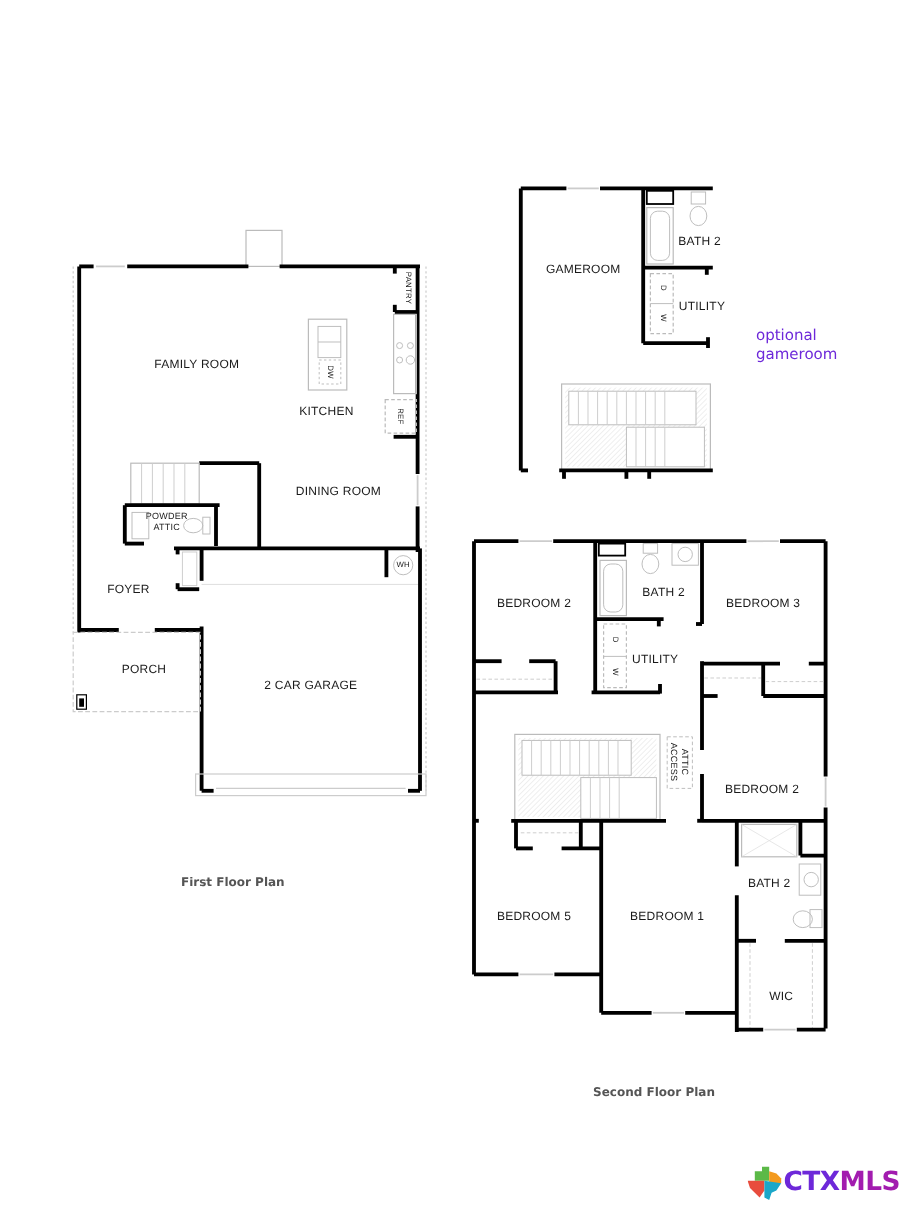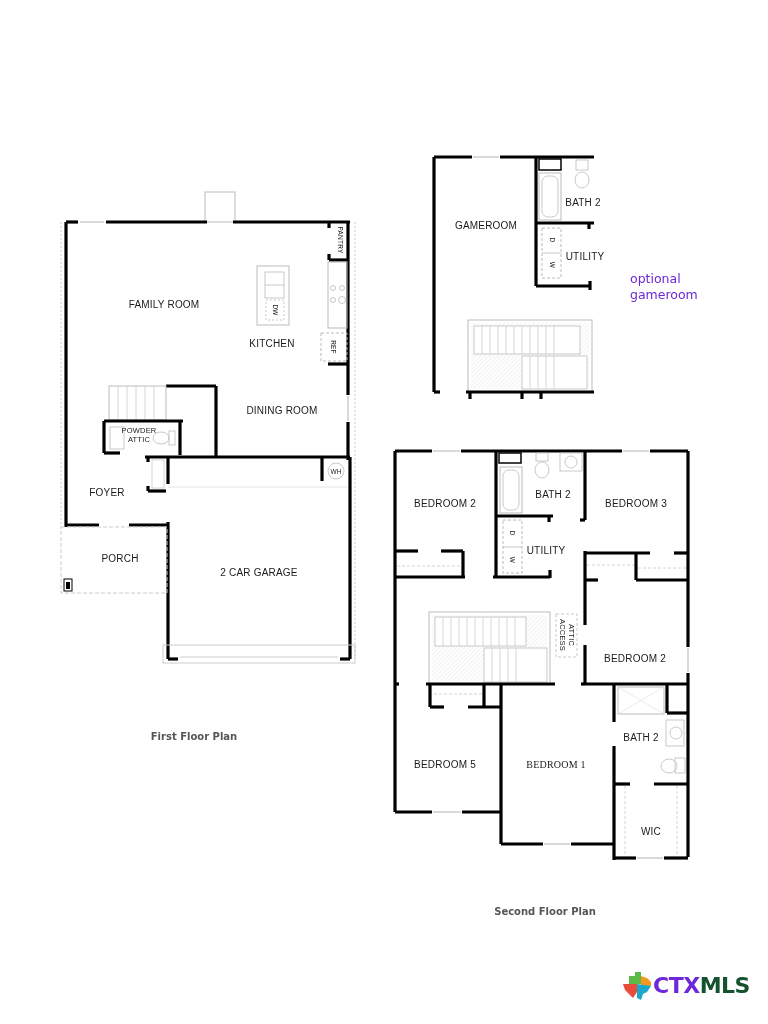--- a/index.html
+++ b/index.html
@@ -293,27 +293,27 @@
 <span class="lbl" style="left:445px;top:503px;">BEDROOM 2</span>
 <span class="lbl" style="left:553px;top:494px;">BATH 2</span>
 <span class="lbl" style="left:636px;top:503px;">BEDROOM 3</span>
 <span class="lbl" style="left:546px;top:550px;">UTILITY</span>
 <span class="lbl tiny vert" style="left:512px;top:533px;">D</span>
 <span class="lbl tiny vert" style="left:512px;top:560px;">W</span>
 <span class="lbl small vert" style="left:571px;top:635px;">ATTIC</span>
 <span class="lbl small vert" style="left:562px;top:635px;">ACCESS</span>
 <span class="lbl" style="left:635px;top:658px;">BEDROOM 2</span>
 <span class="lbl" style="left:445px;top:764px;">BEDROOM 5</span>
-<span class="lbl" style="left:556px;top:764px;font-family:Liberation Serif, serif;">BEDROOM 1</span>
+<span class="lbl" style="left:556px;top:764px;">BEDROOM 1</span>
 <span class="lbl" style="left:641px;top:737px;">BATH 2</span>
 <span class="lbl" style="left:651px;top:831px;">WIC</span>
 <span class="caption" style="left:545px;top:911px;">Second Floor Plan</span>
 
 <div class="logo">
   <svg width="30" height="28" viewBox="0 0 30 28">
     <polygon points="6,4 12,4 12,0 18,0 18,12 6,12" fill="#5bb947"></polygon>
     <polygon points="18,4 24,6 28,10 28,14 18,14" fill="#f39a1e"></polygon>
     <polygon points="0,12 14,12 14,20 10,26 6,22 2,18" fill="#e84c3d"></polygon>
     <polygon points="14,12 28,14 24,20 20,22 18,28 14,26 14,20" fill="#1aa7c9"></polygon>
   </svg>
   <span class="logo-text" style="color:#6d28d9;">CTX</span>
-  <span class="logo-text" style="color:#14532d;">MLS</span>
+  <span class="logo-text" style="color:#a21caf;">MLS</span>
 </div>
 
 </body></html>

